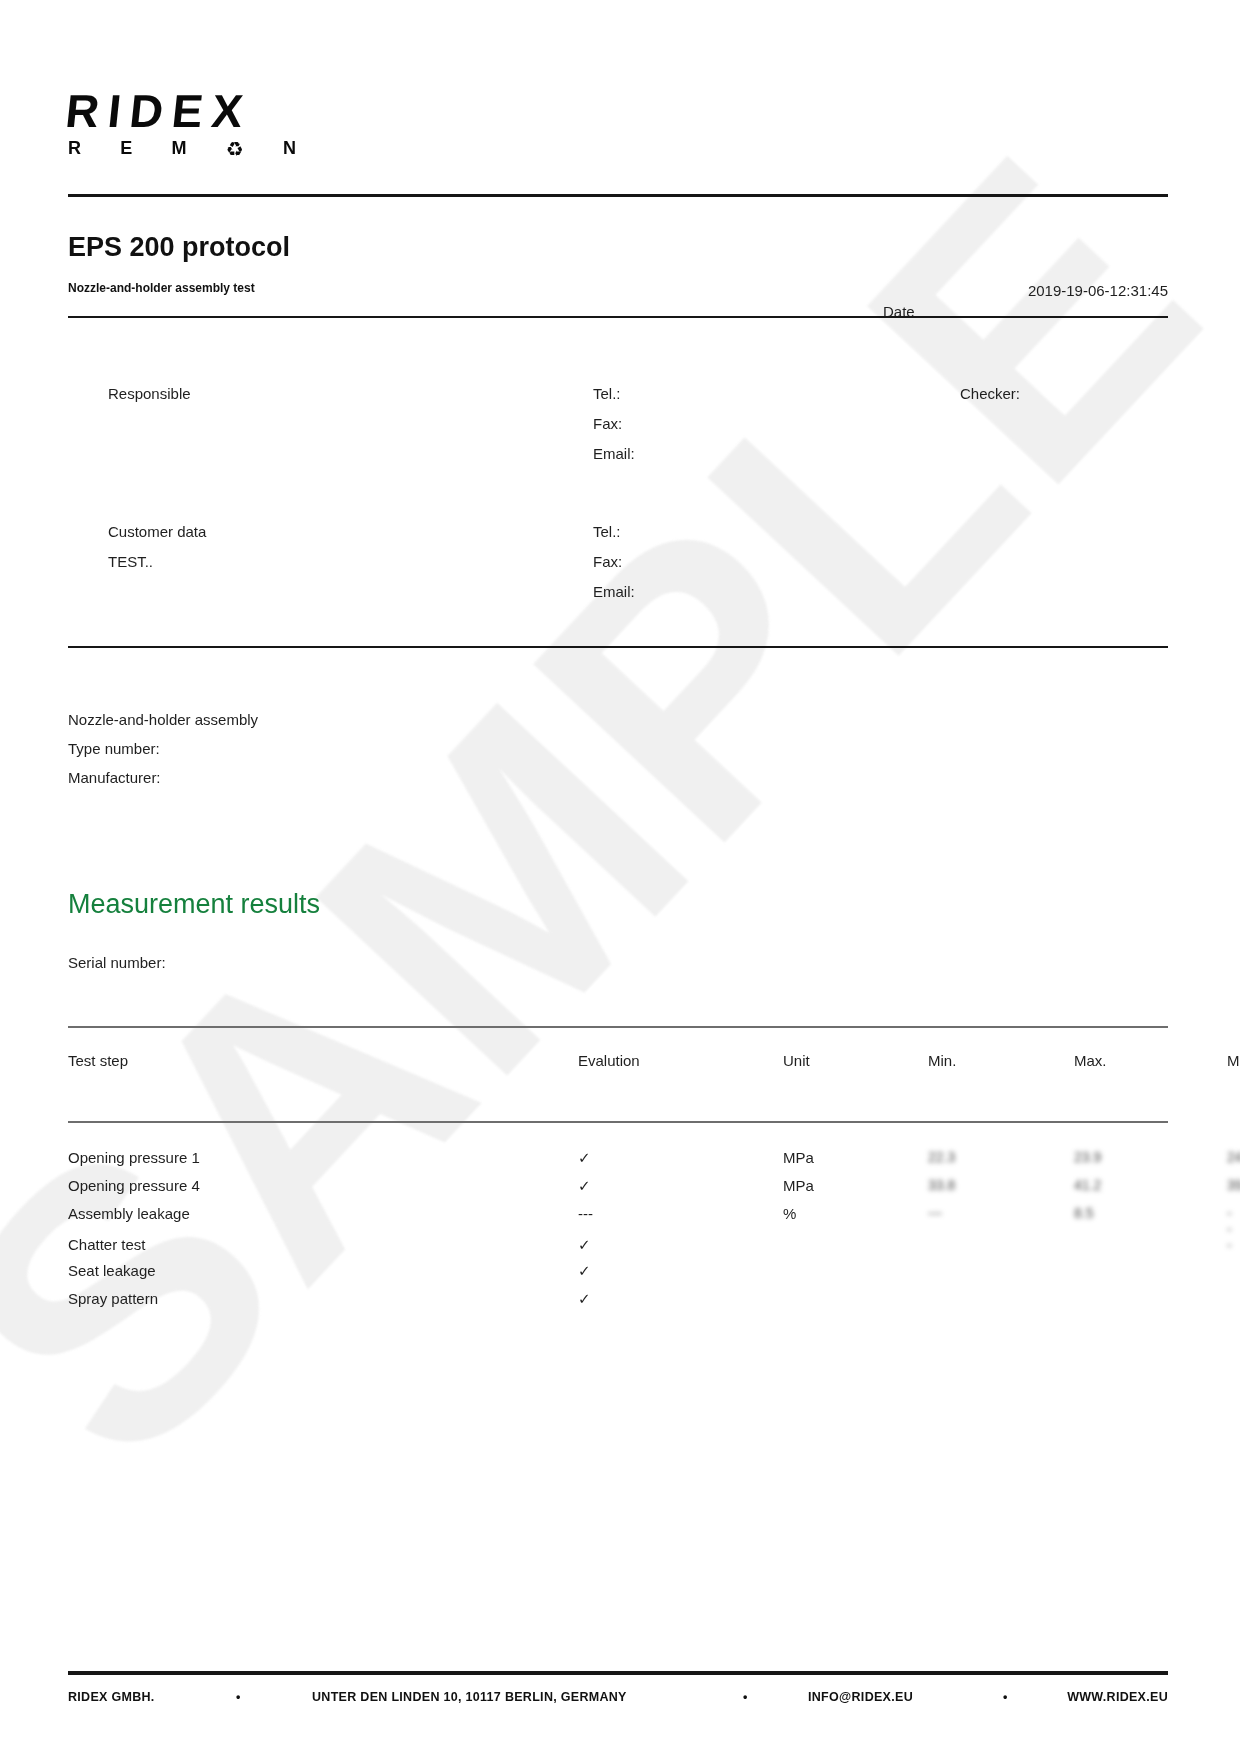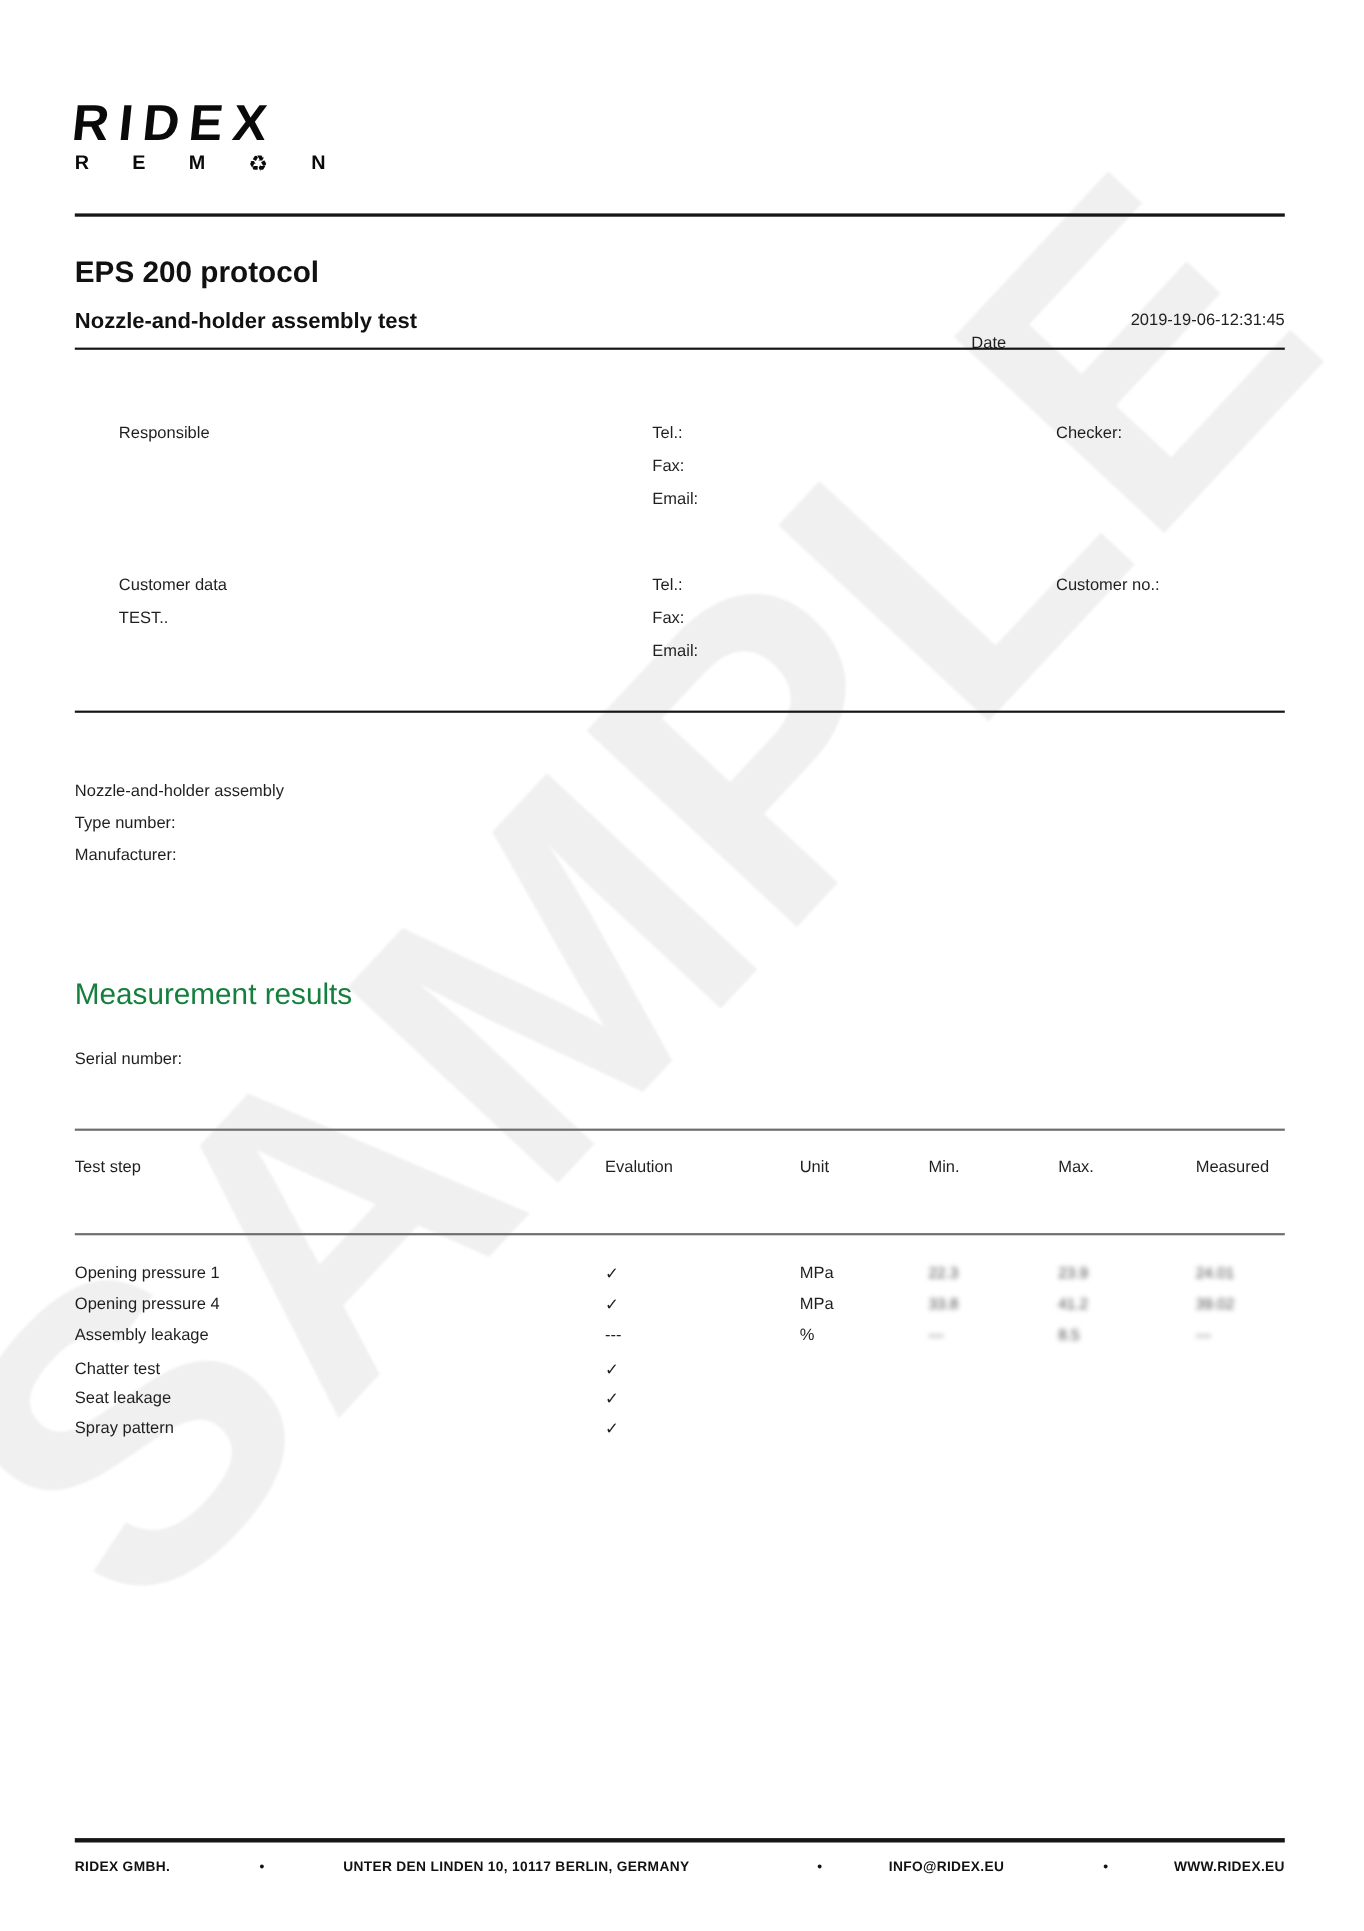--- a/index.html
+++ b/index.html
@@ -41,38 +41,39 @@
     font-size:18px;font-weight:900;color:#0a0a0a;
   }
   .reman .recycle{font-size:20px;line-height:18px;}
 
   
   .rule{position:absolute;background:#161616;}
   .rule.gray{background:#6e6e6e;}
 
   
   .title{position:absolute;left:68px;top:232px;font-size:27px;font-weight:700;color:#111;}
-  .subtitle{position:absolute;left:68px;top:281px;font-size:20px;font-weight:700;color:#111;}
+  .subtitle{position:absolute;left:68px;top:281px;font-size:12px;font-weight:700;color:#111;}
   .date-label{position:absolute;left:883px;top:282px;font-size:15px;margin-top:21px;}
   .date-value{position:absolute;right:72px;top:282px;font-size:15px;}
 
   .h2{position:absolute;left:68px;top:889px;font-size:27px;font-weight:400;color:#15803d;}
 
   .txt{font-size:15px;line-height:30px;color:#1f1f1f;}
 
   .row3{position:absolute;left:68px;width:1100px;display:grid;grid-template-columns:485px 367px 248px;margin-left:40px;}
 
   .assembly{position:absolute;left:68px;top:705px;font-size:15px;line-height:29px;}
   .serial{position:absolute;left:68px;top:954px;font-size:15px;}
 
   
   .tgrid{
     position:absolute;left:68px;width:1100px;
     display:grid;grid-template-columns:482px 177px 117px 118px 125px 1fr;
     font-size:15px;
+    gap:28px;
   }
   .blur{color:#4c4c4c;filter:blur(2.6px);font-size:14px;}
 
   
   .footer{position:absolute;left:68px;top:1690px;width:1100px;height:20px;font-size:12.5px;font-weight:700;letter-spacing:.3px;color:#111;}
   .footer span{position:absolute;top:0;white-space:nowrap;}
 </style>
 </head>
 <body>
 
@@ -116,23 +117,20 @@
 
     <div class="row3" style="top:517px">
       <div class="txt">
         <div>Customer data</div>
         <div>TEST..</div>
       </div>
       <div class="txt">
         <div>Tel.:</div>
         <div>Fax:</div>
         <div>Email:</div>
-      </div>
-      <div class="txt">
-        <div>Customer no.:</div>
       </div>
     </div>
 
     <div class="rule" style="left:68px;top:646px;width:1100px;height:2px;"></div>
 
     <div class="assembly">
       <div>Nozzle-and-holder assembly</div>
       <div>Type number:</div>
       <div>Manufacturer:</div>
     </div>

